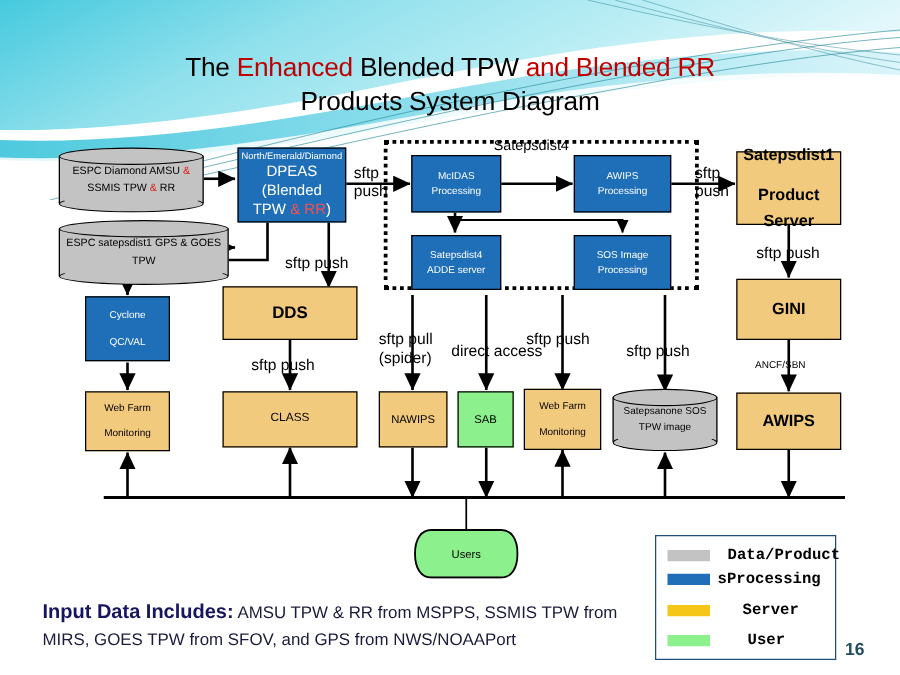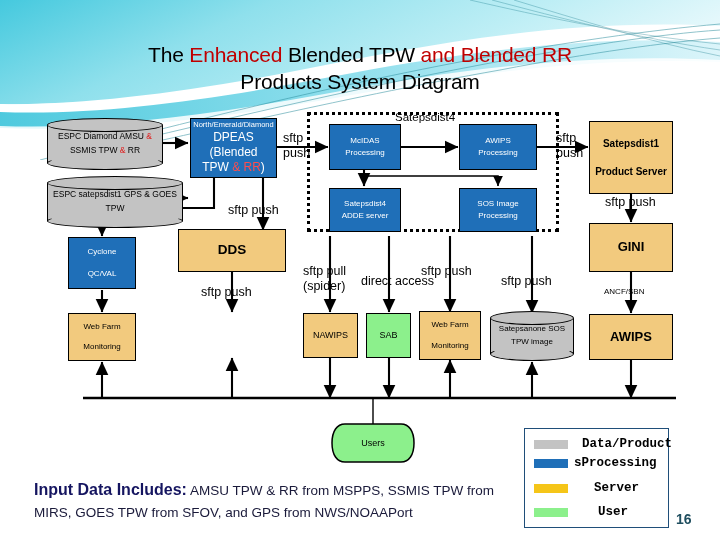--- a/index.html
+++ b/index.html
@@ -256,21 +256,21 @@
   <div class="node blue" style="left:329px; top:188px; width:72px; height:44px; font-size:8px;">
     <span class="ln">Satepsdist4</span>
     <span class="ln">ADDE server</span>
   </div>
 
   <div class="node blue" style="left:459px; top:188px; width:78px; height:44px; font-size:8px;">
     <span class="ln">SOS Image</span>
     <span class="ln">Processing</span>
   </div>
 
-  <div class="node server" style="left:589px; top:121px; width:84px; height:73px; font-size:10px; font-weight:bold;">
+  <div class="node server" style="left:589px; top:121px; width:84px; height:59px; font-size:13px; font-weight:bold;">
     <span class="ln">Satepsdist1</span>
     <span class="ln" style="margin-top:12px;">Product Server</span>
   </div>
 
   <div class="node server" style="left:589px; top:223px; width:84px; height:49px; font-size:13px; font-weight:bold;">
     <span class="ln">GINI</span>
   </div>
 
   <div class="node blue" style="left:68px; top:237px; width:68px; height:52px; font-size:8px;">
     <span class="ln">Cyclone</span>
@@ -279,20 +279,23 @@
 
   <div class="node server" style="left:178px; top:229px; width:108px; height:43px; font-size:13.5px; font-weight:bold;">
     <span class="ln">DDS</span>
   </div>
 
   <div class="node server" style="left:68px; top:313px; width:68px; height:48px; font-size:8px;">
     <span class="ln">Web Farm</span>
     <span class="ln" style="margin-top:8px;">Monitoring</span>
   </div>
 
+  <div class="node server" style="left:178px; top:313px; width:108px; height:45px; font-size:9.5px;">
+    <span class="ln">CLASS</span>
+  </div>
 
   <div class="node server" style="left:303px; top:313px; width:55px; height:45px; font-size:9px;">
     <span class="ln">NAWIPS</span>
   </div>
 
   <div class="node user" style="left:366px; top:313px; width:45px; height:45px; font-size:9px;">
     <span class="ln">SAB</span>
   </div>
 
   <div class="node server" style="left:419px; top:311px; width:62px; height:49px; font-size:8px;">

